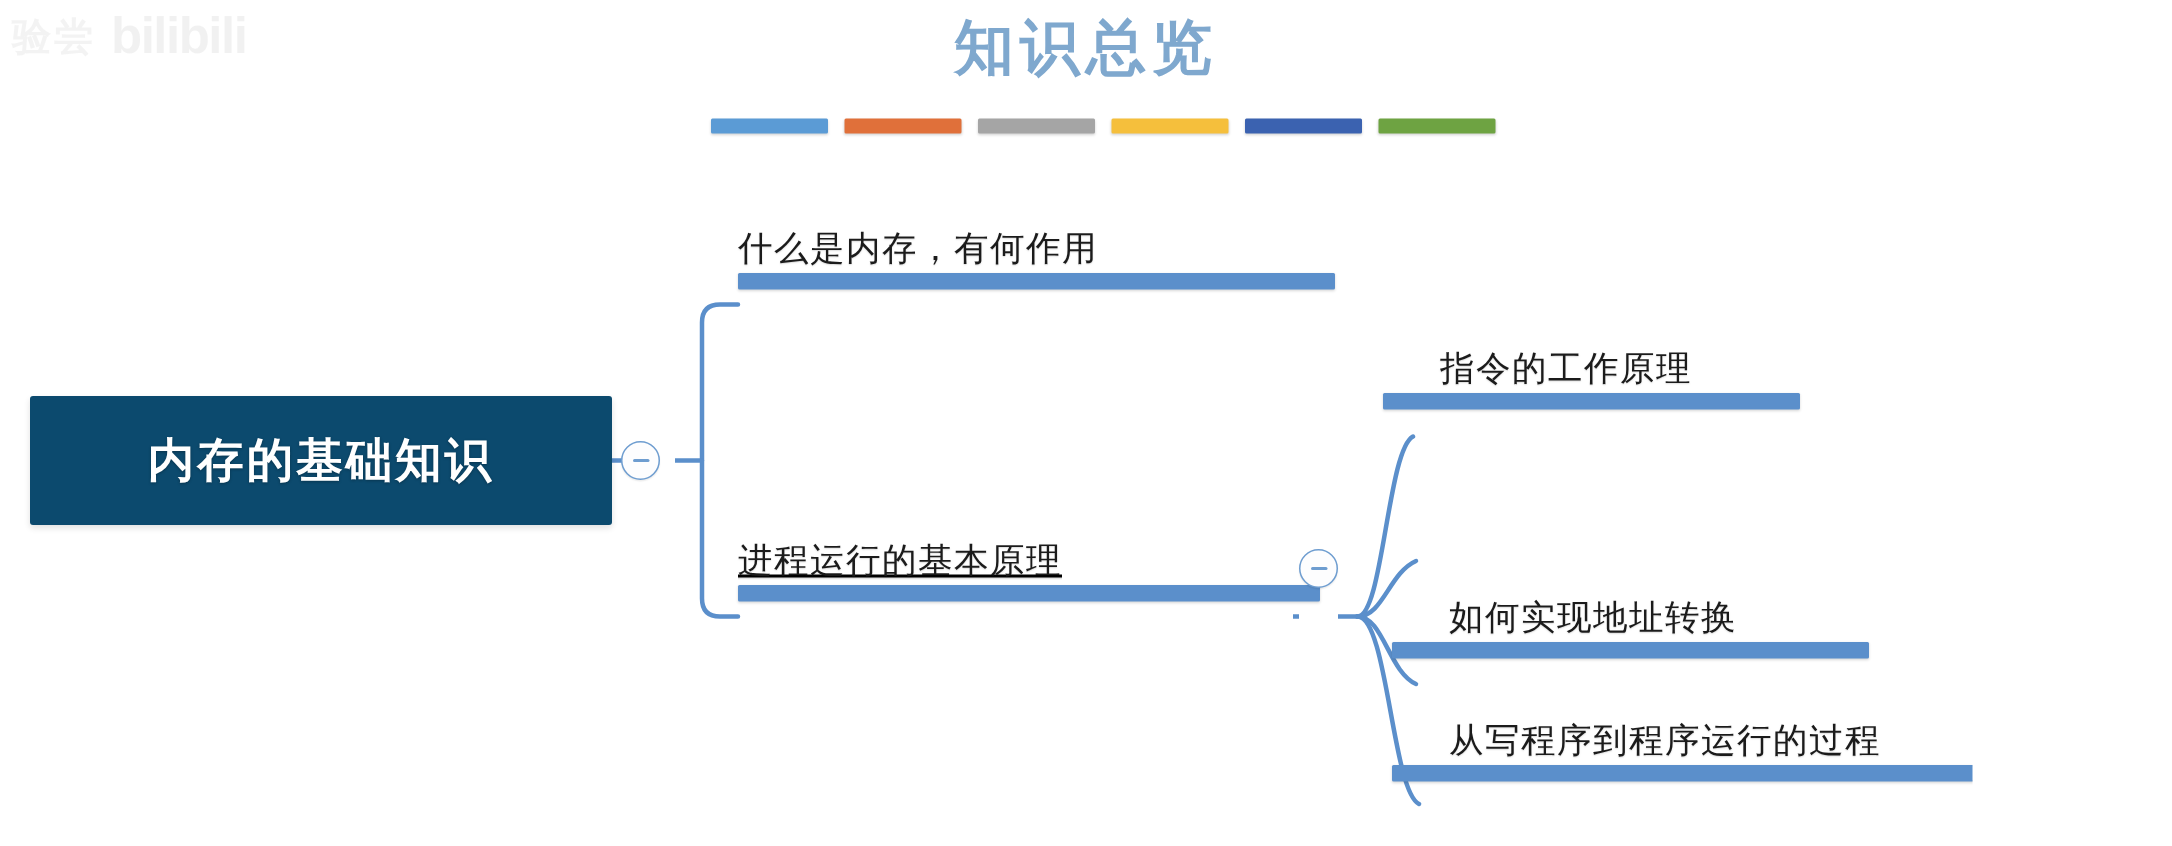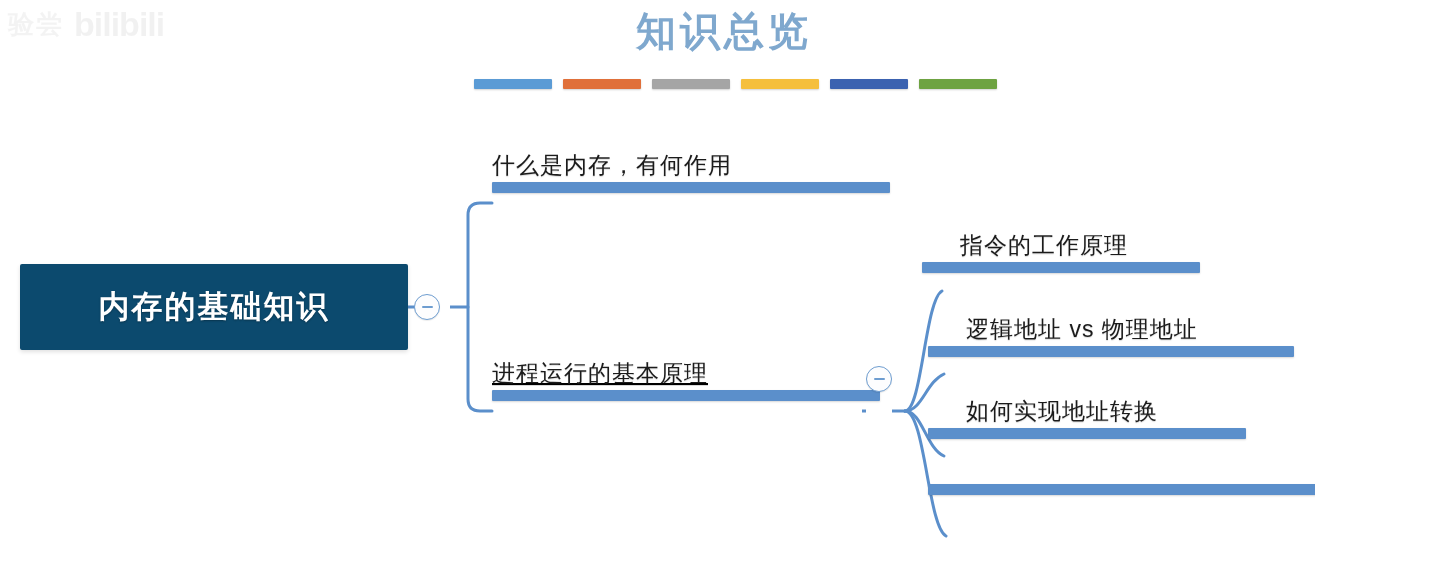--- a/index.html
+++ b/index.html
@@ -212,27 +212,24 @@
   </div>
   <div class="collapse-toggle" style="left:866px; top:366px;">
     <span class="minus-bar"></span>
   </div>
 
   <div class="topic" style="left:936px; top:232px;margin-left:24px;">
     <span class="topic-label">指令的工作原理</span>
     <span class="topic-underline" style="width:278px; margin-left:-38px"></span>
   </div>
 
-  <div class="topic" style="left:966px; top:316px;">
-    <span class="topic-label">逻辑地址 vs 物理地址</span>
-    <span class="topic-underline" style="width:366px; margin-left:-38px"></span>
-  </div>
 
   <div class="topic" style="left:966px; top:398px;">
     <span class="topic-label">如何实现地址转换</span>
     <span class="topic-underline" style="width:318px; margin-left:-38px"></span>
   </div>
 
   <div class="topic" style="left:966px; top:480px;">
+    <span class="topic-label">从写程序到程序运行的过程</span>
     <span class="topic-underline" style="width:466px; margin-left:-38px"></span>
   </div>
 
 </div>
 
 </body></html>

